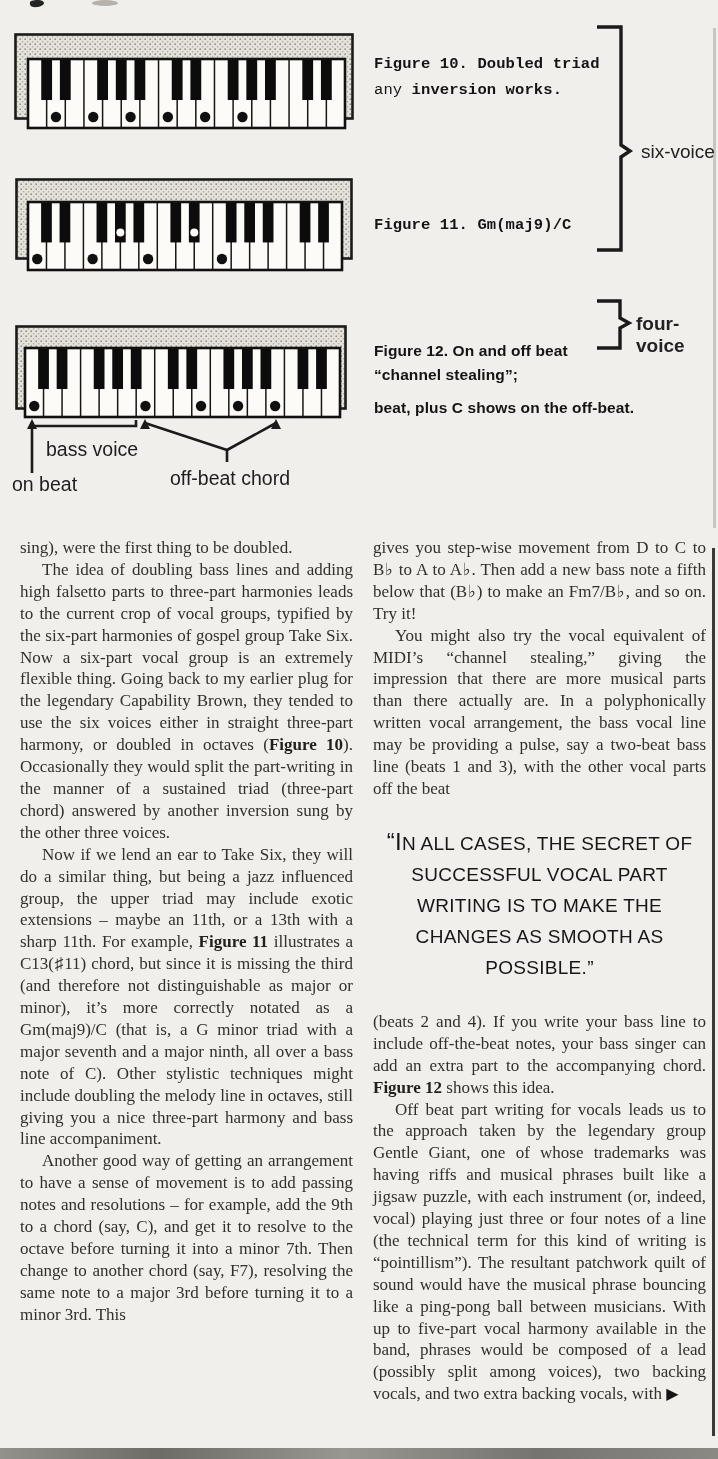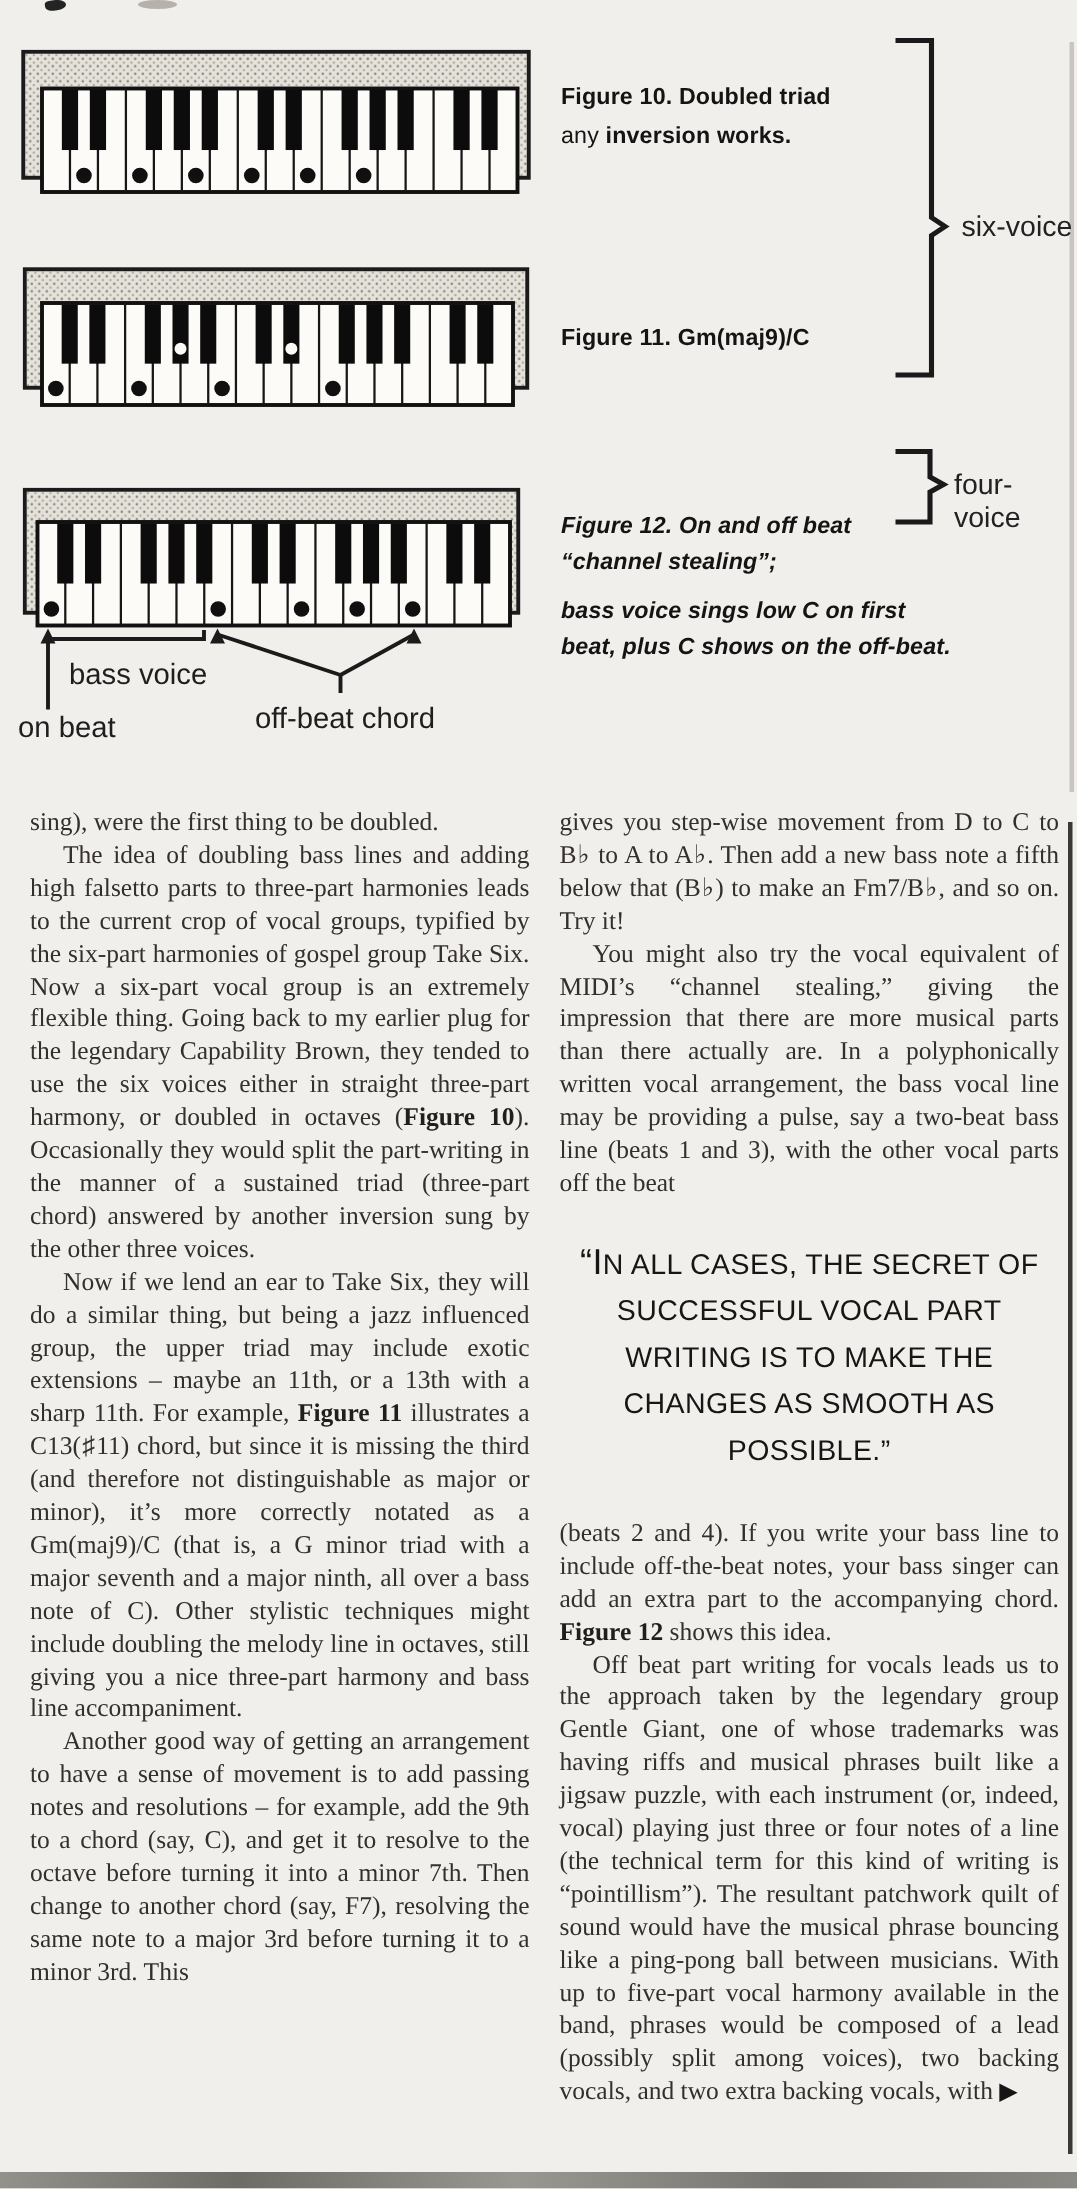--- a/index.html
+++ b/index.html
@@ -15,22 +15,22 @@
   .col .arrow-glyph{font-family:"DejaVu Sans",sans-serif;font-size:16px;color:#151515;}
   
   .quote{margin:26px 0 28px 0;text-align:center;text-indent:0;
          font-family:"Liberation Sans","DejaVu Sans",sans-serif;font-weight:400;
          font-size:19px;line-height:31px;letter-spacing:.3px;color:#161616;}
   .quote .lead{font-size:24px;}
   
   .caption{position:absolute;font-weight:700;font-size:15.5px;color:#141414;letter-spacing:.1px;}
   .caption .cap-line{display:block;}
   .caption .rg{font-weight:400;}
-  .cap-lh25 .cap-line{line-height:25.5px;}
-  .cap-lh23 .cap-line{line-height:23.5px;font-style:italic;}
+  .cap-lh25 .cap-line{line-height:25.5px;font-family:Liberation Mono, monospace;}
+  .cap-lh23 .cap-line{line-height:23.5px;}
   
   .blabel{position:absolute;font-size:19px;font-weight:400;color:#222;}
   
   .art-blob{position:absolute;left:30px;top:0;width:14px;height:7px;background:#242424;
             border-radius:30% 60% 50% 50%;transform:rotate(-8deg);}
   .art-smudge{position:absolute;left:92px;top:0;width:26px;height:6px;background:#b6b2ab;
               border-radius:50%;}
   .edge-light{position:absolute;left:713px;top:28px;width:3px;height:500px;background:#c9c6c1;}
   .edge-dark{position:absolute;left:712px;top:548px;width:3px;height:888px;background:#3c3a37;}
   .bottom-band{position:absolute;left:0;top:1448px;width:718px;height:11px;
@@ -200,33 +200,32 @@
       <span class="cap-line"><span class="rg">any </span><b>inversion works.</b></span>
     </div>
   <div class="caption cap-lh25" style="left:374px;top:197px;margin-top:16px;">
       <span class="cap-line"><b>Figure 11. Gm(maj9)/C</b></span>
     </div>
   <div class="caption cap-lh23" style="left:374px;top:339px;">
       <span class="cap-line"><b>Figure 12. On and off beat</b></span>
       <span class="cap-line"><b>“channel stealing”;</b></span>
     </div>
   <div class="caption cap-lh23" style="left:374px;top:396px;">
-      <span class="cap-line"><b>bass voice sings low C on first</b></span>
       <span class="cap-line"><b>beat, plus C shows on the off-beat.</b></span>
     </div>
 
   <svg class="abs" style="left:594px;top:24px;" width="46" height="230" viewBox="0 0 46 230">
     <path d="M3,3 H27 V121 L36,127 L27,133 V226 H3" fill="none" stroke="#1a1a1a" stroke-width="3.4"></path>
   </svg>
   <div class="blabel" style="left:641px;top:141px;">six-voice</div>
 
   <svg class="abs" style="left:594px;top:298px;" width="46" height="54" viewBox="0 0 46 54">
     <path d="M3,3 H26 V20 L35,25 L26,30 V50 H3" fill="none" stroke="#1a1a1a" stroke-width="3.4"></path>
   </svg>
-  <div class="blabel" style="left:636px;top:313px;">four-voice</div>
+  <div class="blabel" style="left:636px;top:313px;font-weight:bold;">four-voice</div>
 
   <div class="col" style="left:20px;top:537px;">
       <p><span class="rg">sing), were the first thing to be doubled.</span></p>
       <p class="ind"><span class="rg">The idea of doubling bass lines and adding high falsetto parts to three-part harmonies leads to the current crop of vocal groups, typified by the six-part harmonies of gospel group Take Six. Now a six-part vocal group is an extremely flexible thing. Going back to my earlier plug for the legendary Capability Brown, they tended to use the six voices either in straight three-part harmony, or doubled in octaves (</span><b>Figure 10</b><span class="rg">). Occasionally they would split the part-writing in the manner of a sustained triad (three-part chord) answered by another inversion sung by the other three voices.</span></p>
       <p class="ind"><span class="rg">Now if we lend an ear to Take Six, they will do a similar thing, but being a jazz influenced group, the upper triad may include exotic extensions – maybe an 11th, or a 13th with a sharp 11th. For example, </span><b>Figure 11</b><span class="rg"> illustrates a C13(♯11) chord, but since it is missing the third (and therefore not distinguishable as major or minor), it’s more correctly notated as a Gm(maj9)/C (that is, a G minor triad with a major seventh and a major ninth, all over a bass note of C). Other stylistic techniques might include doubling the melody line in octaves, still giving you a nice three-part harmony and bass line accompaniment.</span></p>
       <p class="ind"><span class="rg">Another good way of getting an arrangement to have a sense of movement is to add passing notes and resolutions – for example, add the 9th to a chord (say, C), and get it to resolve to the octave before turning it into a minor 7th. Then change to another chord (say, F7), resolving the same note to a major 3rd before turning it to a minor 3rd. This</span></p>
     </div>
   <div class="col" style="left:373px;top:537px;">
       <p><span class="rg">gives you step-wise movement from D to C to B♭ to A to A♭. Then add a new bass note a fifth below that (B♭) to make an Fm7/B♭, and so on. Try it!</span></p>
       <p class="ind"><span class="rg">You might also try the vocal equivalent of MIDI’s “channel stealing,” giving the impression that there are more musical parts than there actually are. In a polyphonically written vocal arrangement, the bass vocal line may be providing a pulse, say a two-beat bass line (beats 1 and 3), with the other vocal parts off the beat</span></p>

